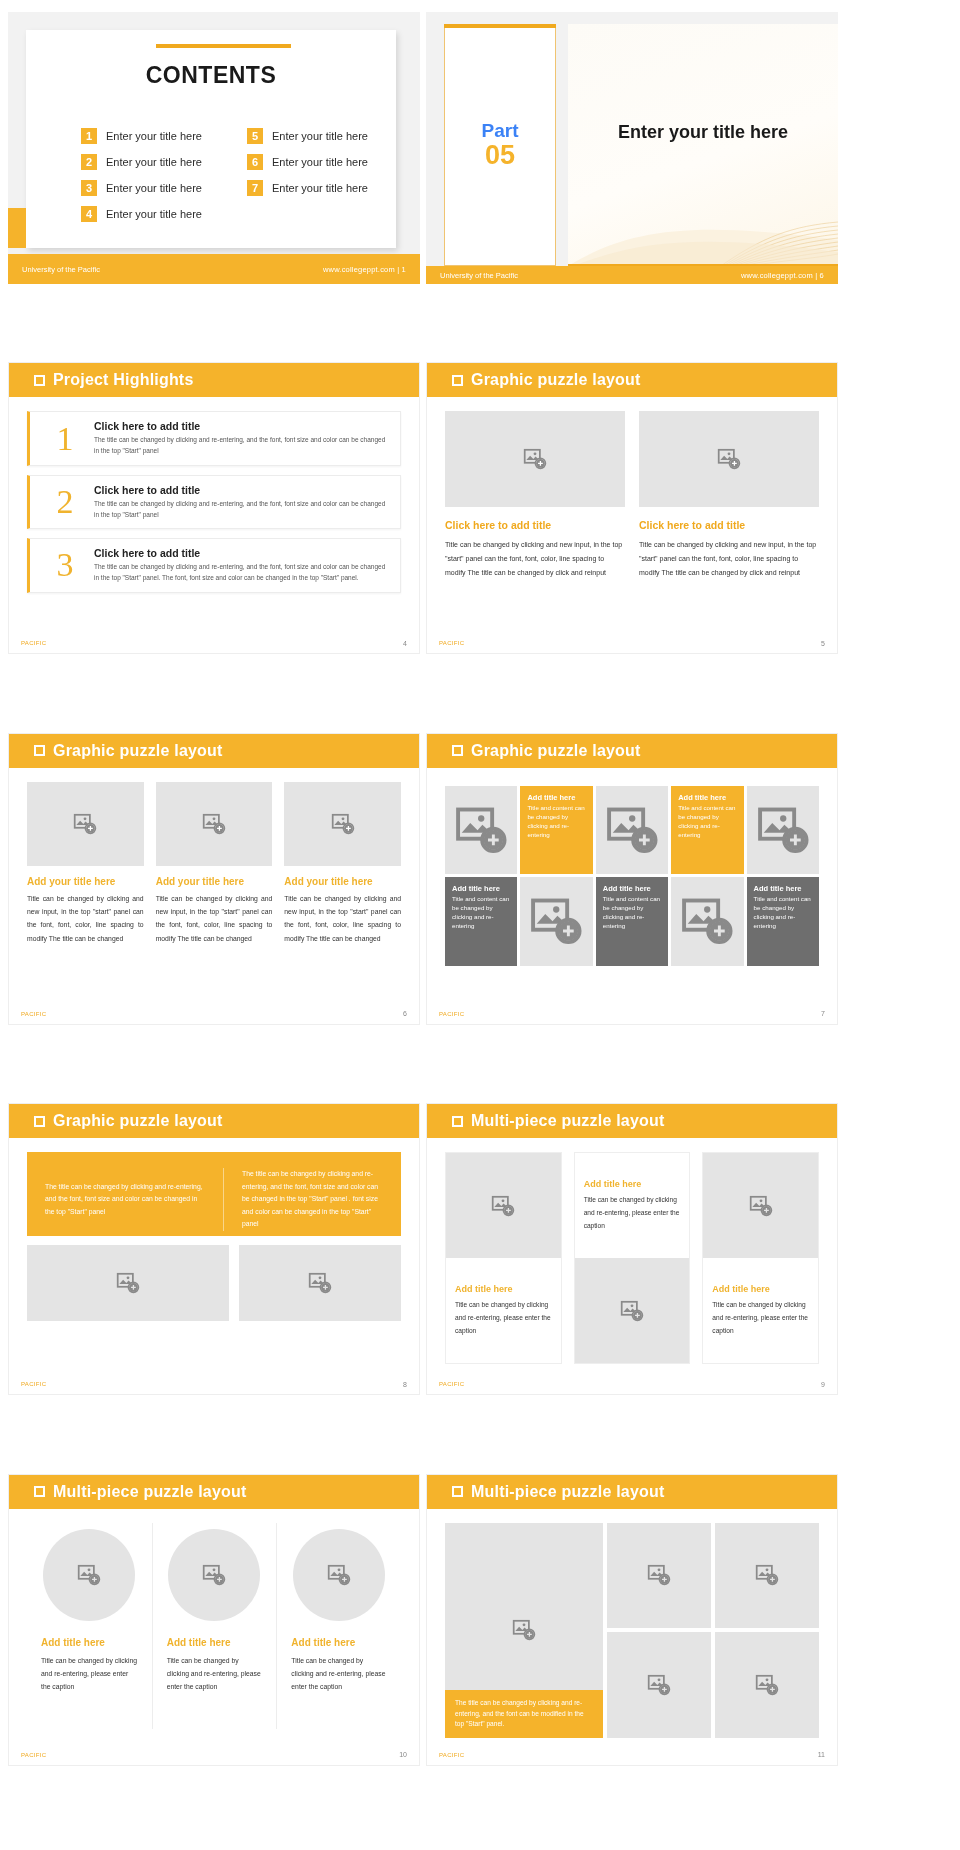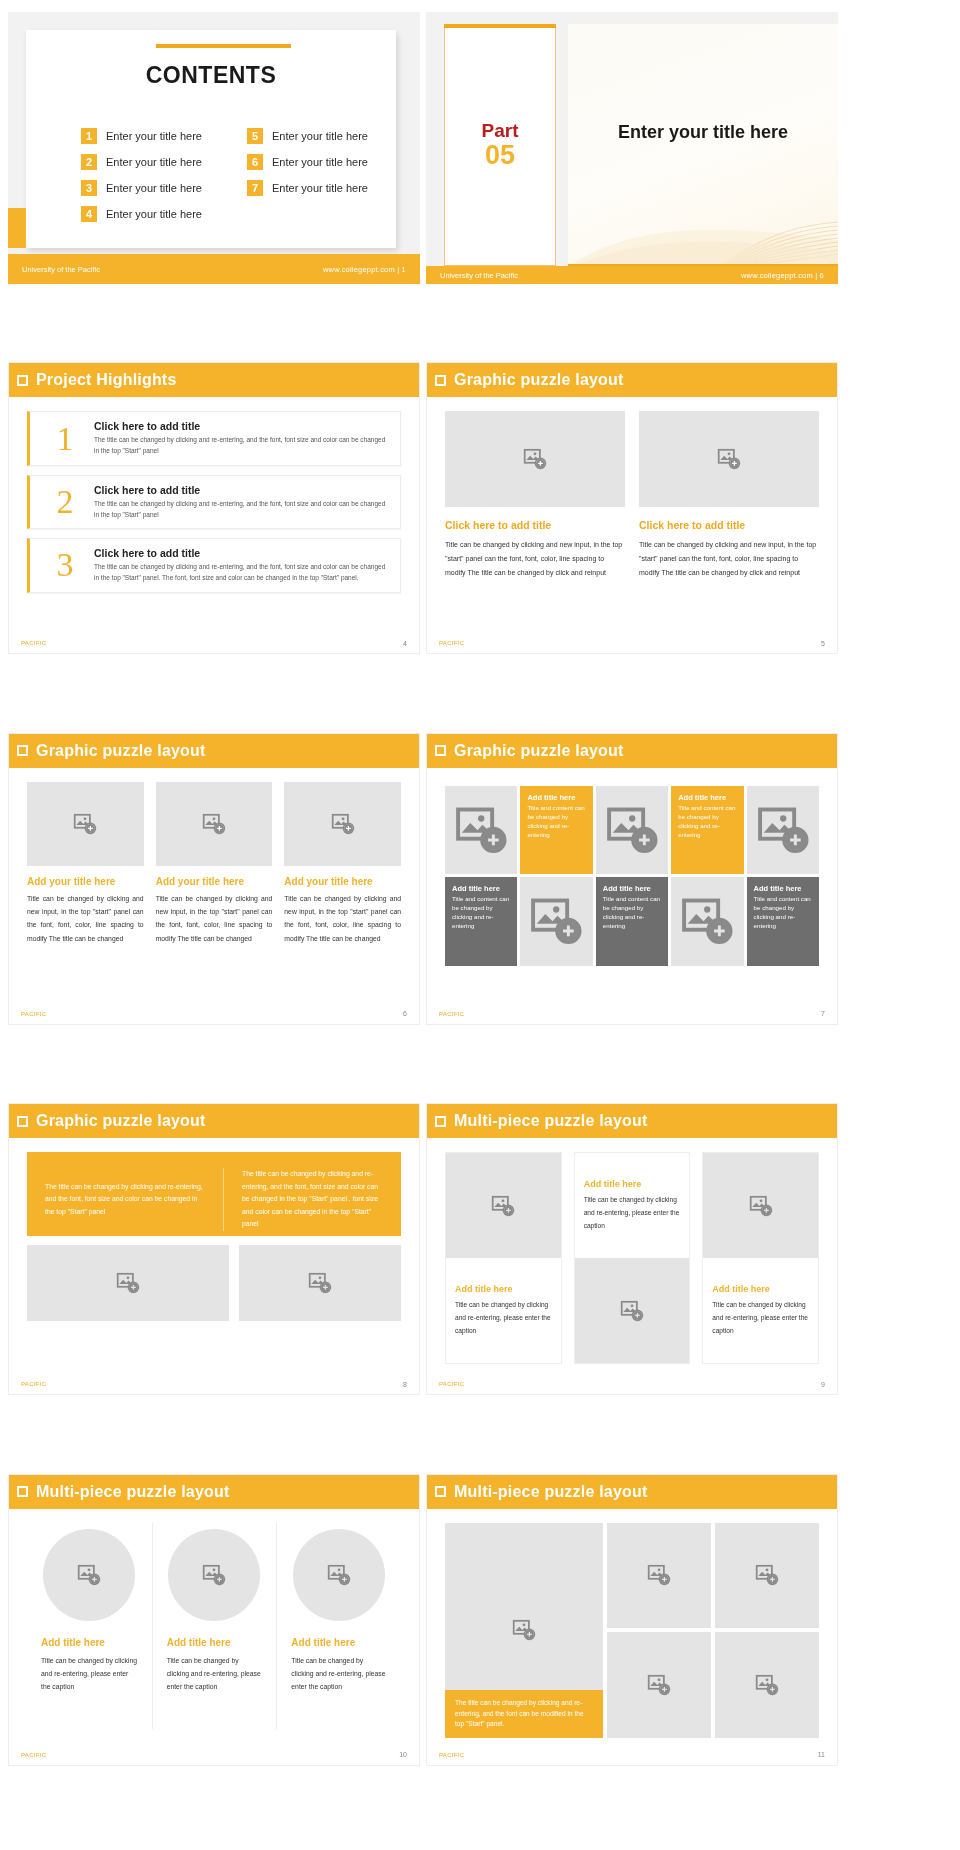--- a/index.html
+++ b/index.html
@@ -56,40 +56,40 @@
   .footbar .right { letter-spacing:.2px; }
 
   
   .s-part { height:272px; background:#f2f2f2; }
   .s-part .leftpanel {
     position:absolute; left:18px; top:12px; width:112px; bottom:18px;
     background:#fff; border:1px solid #f0c471;
     display:flex; flex-direction:column; align-items:center; justify-content:center;
   }
   .s-part .leftpanel .cap { position:absolute; top:-1px; left:-1px; right:-1px; height:4px; background:#f0a91e; }
-  .s-part .pword { font-size:19px; font-weight:bold; color:#b91c1c; line-height:1.05; }
+  .s-part .pword { font-size:19px; font-weight:bold; color:#3b82f6; line-height:1.05; }
   .s-part .pnum { font-size:27px; font-weight:bold; color:#f5b32b; line-height:1.05; }
   .s-part .rightpanel {
     position:absolute; left:142px; top:12px; right:0; bottom:18px;
     background:linear-gradient(160deg,#fdfbf6 0%, #fffdf9 55%, #fdf6e8 100%);
     border-bottom:2px solid #f0a91e;
     display:flex; align-items:center; justify-content:center;
     overflow:hidden;
   }
   .s-part .rightpanel h2 { font-size:18px; font-weight:bold; color:#1a1a1a; position:relative; top:-12px; }
   .swoosh { position:absolute; left:0; right:0; bottom:-4px; height:90px; }
   .s-part .botbar { position:absolute; left:0; right:0; bottom:0; height:18px; background:#f5b32b; }
   .s-part .footbar { background:transparent; height:18px; }
   .s-part .footbar span { color:#fff; }
 
   
   .cs { height:292px; border:1px solid #eee; }
   .cs .hdr {
     height:34px; background:#f5b32b; display:flex; align-items:center;
-    padding-left:8px; gap:8px; color:#fff;
+    padding-left:25px; gap:8px; color:#fff;
   }
   .cs .hdr .sq {
     width:11px; height:11px; border:2px solid #fff; flex:none;
   }
   .cs .hdr .ttl { font-size:16px; font-weight:bold; letter-spacing:.2px; }
   .cs .body { position:absolute; left:0; right:0; top:34px; bottom:22px; padding:14px 18px; }
   .cs .foot {
     position:absolute; left:0; right:0; bottom:0; height:20px;
     display:flex; align-items:center; justify-content:space-between;
     padding:0 12px; font-size:6px;

